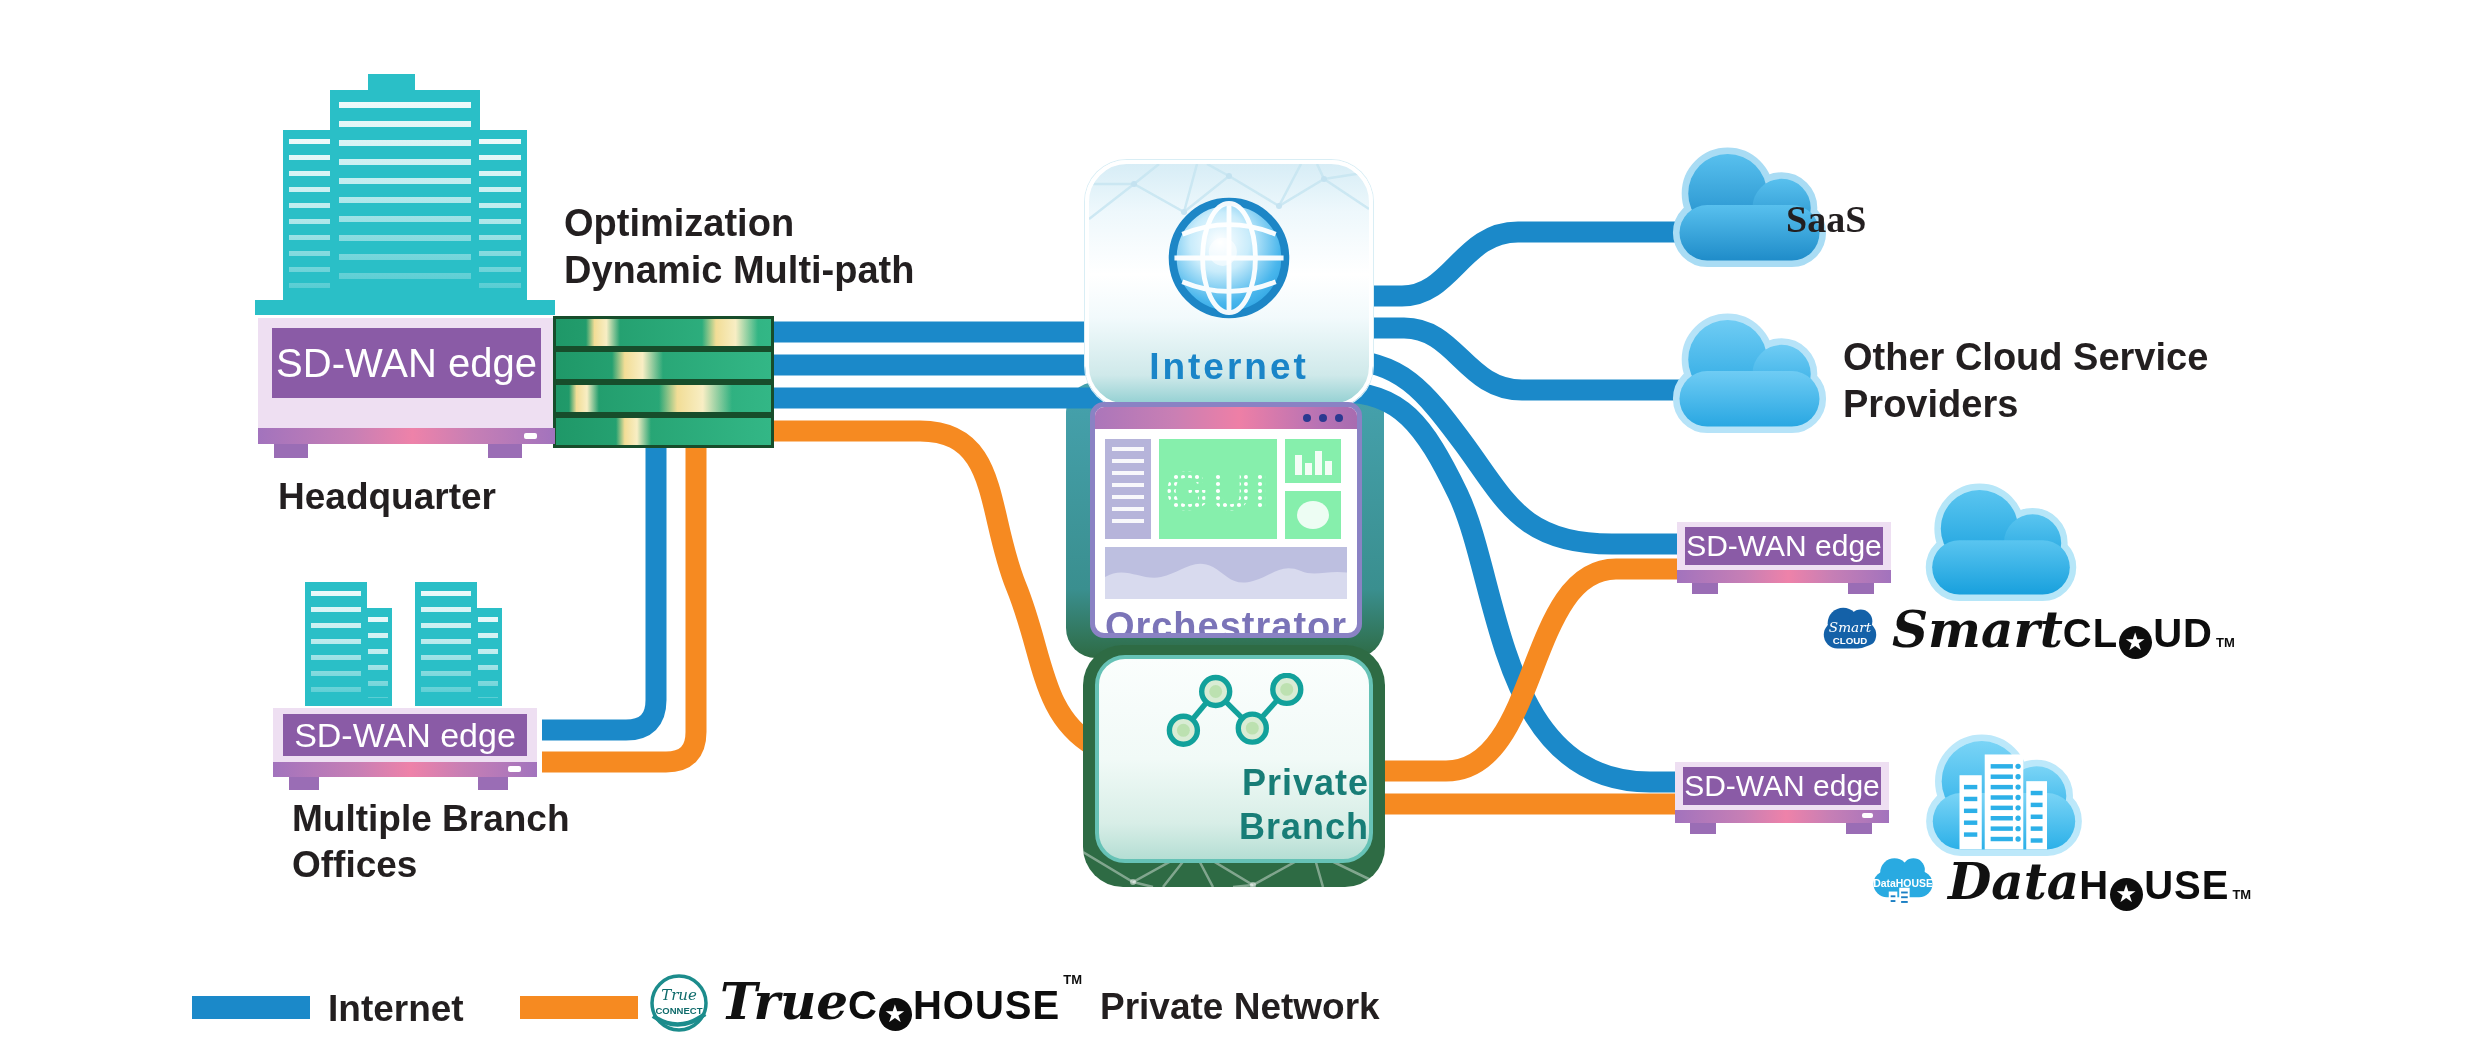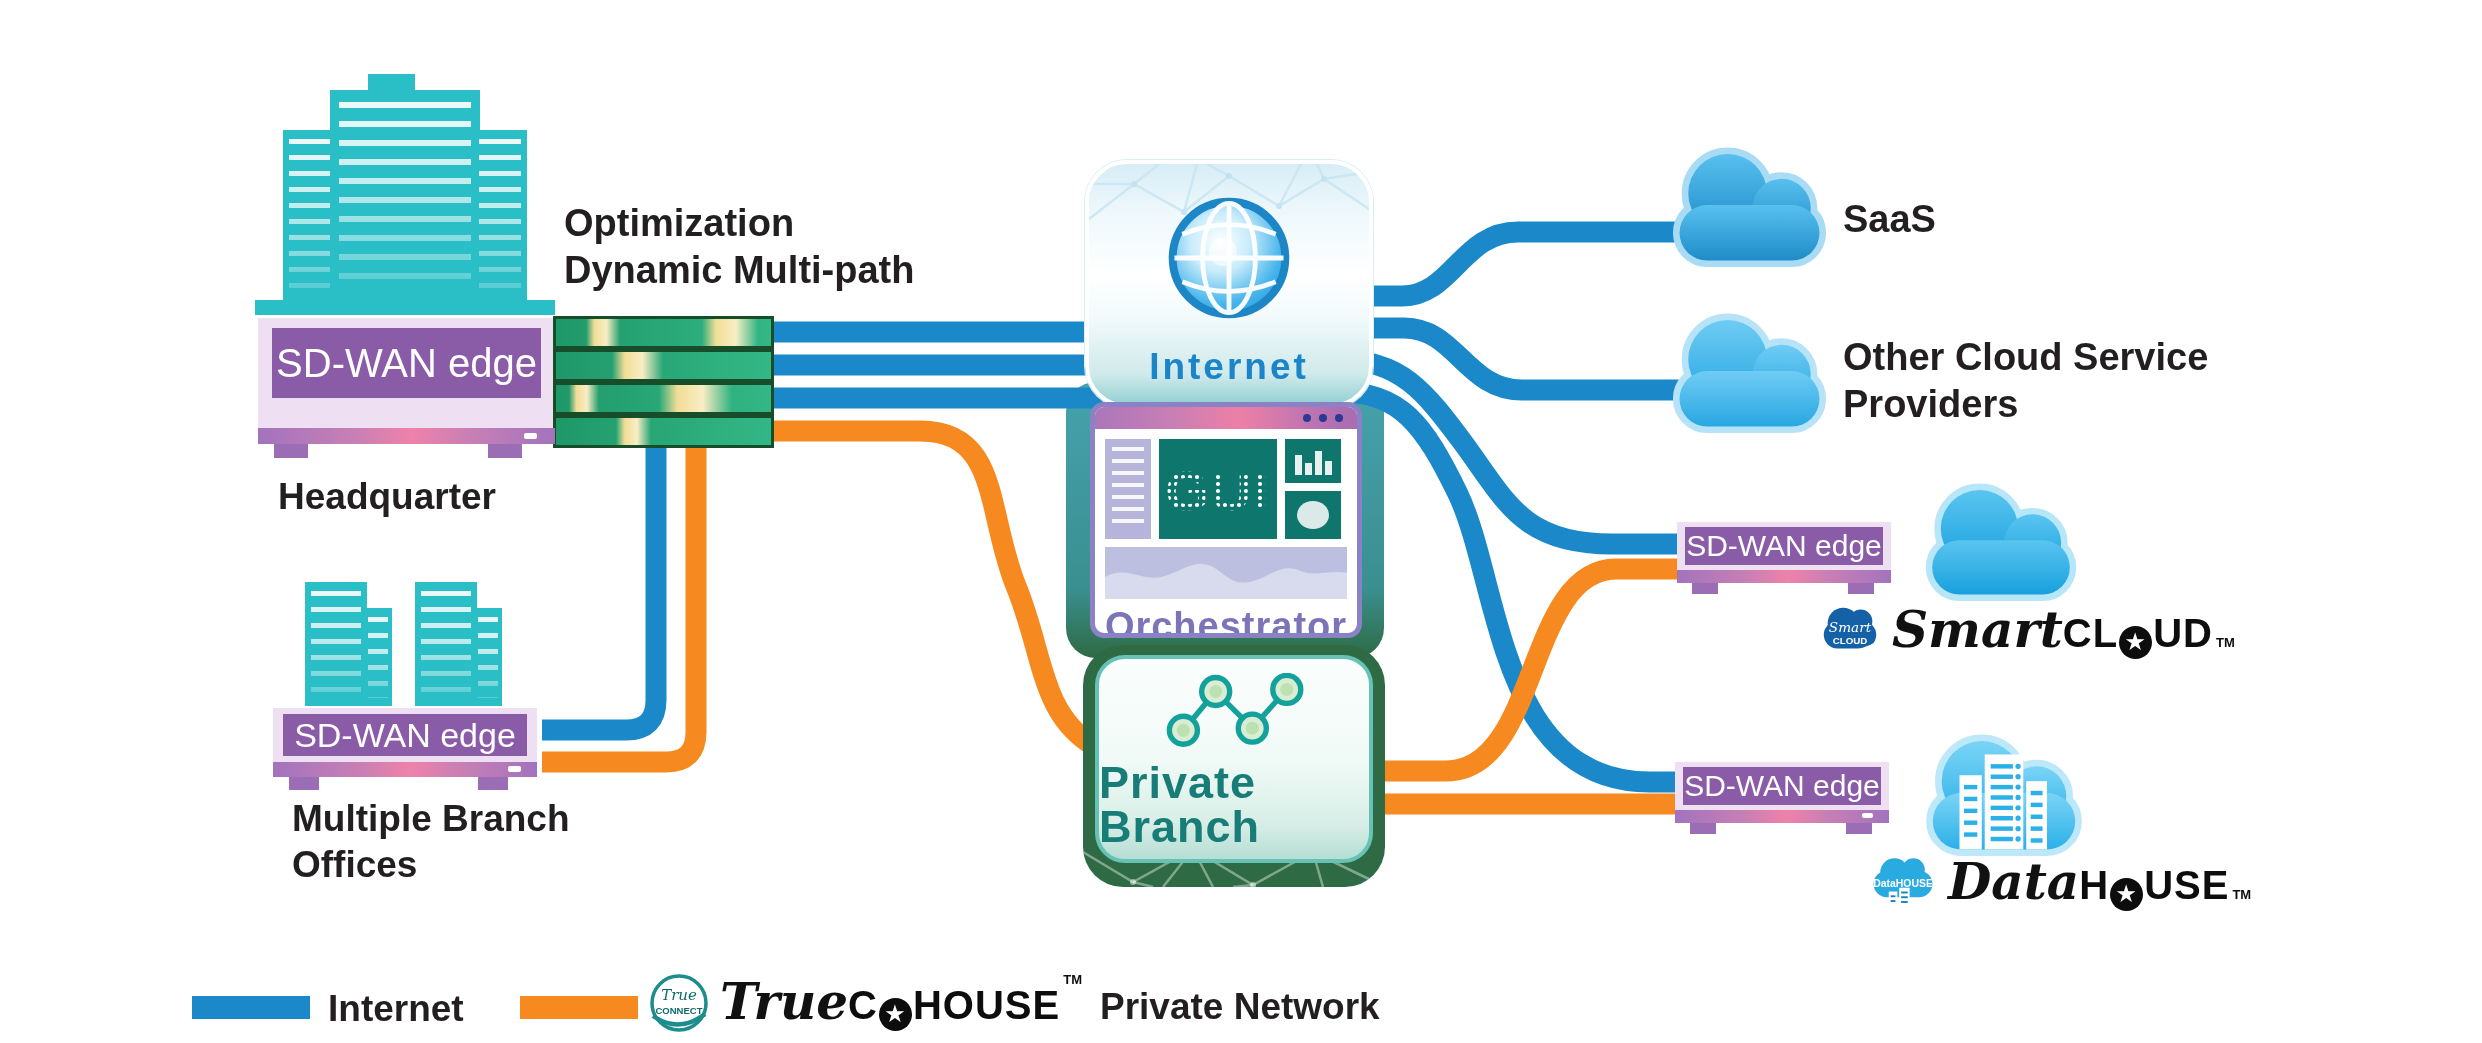--- a/index.html
+++ b/index.html
@@ -48,37 +48,37 @@
   #internet-label{position:absolute;left:0;right:0;bottom:16px;text-align:center;
     font-size:37px;font-weight:800;letter-spacing:3px;color:#1a85c8;}
 
   
   #orchestrator{position:absolute;left:1090px;top:402px;width:272px;height:236px;background:#ffffff;
     border:5px solid #8a82c4;border-radius:14px;z-index:4;overflow:hidden;box-sizing:border-box;}
   #orch-titlebar{position:relative;height:22px;
     background:linear-gradient(90deg,#ab76ba 0%,#c97fb4 30%,#ee7fa6 55%,#b873b4 85%,#a86cb0 100%);}
   .orch-dot{position:absolute;top:7px;width:8px;height:8px;border-radius:50%;background:#2b3990;}
   #orch-content{display:flex;gap:8px;padding:10px 10px 0 10px;height:100px;}
-  .orch-panel{background:#0f766e;}
+  .orch-panel{background:#86efac;}
   #orch-list{width:46px;height:100px;
     background:#b6b4da;padding:0;position:relative;}
   #orch-list:before{content:"";position:absolute;left:7px;right:7px;top:8px;bottom:8px;
     background:repeating-linear-gradient(180deg,#ffffff 0 4px,transparent 4px 12px);opacity:.9;}
   #orch-gui{width:118px;height:100px;display:flex;align-items:center;justify-content:center;}
   #orch-right{display:flex;flex-direction:column;gap:8px;width:56px;}
   #orch-wave{margin:8px 10px 0 10px;height:52px;background:#bdbfe0;overflow:hidden;}
   #orch-label{text-align:center;font-size:38px;font-weight:800;color:#7b74b8;margin-top:6px;letter-spacing:1px;}
 
   
   #pn-outer{position:absolute;left:1083px;top:645px;width:302px;height:242px;border-radius:40px;
     background:#2e6b44;z-index:3;overflow:hidden;}
   #pn-inner{position:absolute;left:1095px;top:655px;width:270px;height:200px;border-radius:30px;
     border:4px solid #66c2b6;z-index:4;
     background:linear-gradient(180deg,#fbfefd 0%,#f1faf7 50%,#d8eee7 82%,#b5ded4 100%);}
-  #pn-label{position:absolute;left:0;right:0;top:102px;text-align:left;font-size:45px;font-weight:800;
+  #pn-label{position:absolute;left:0;right:0;top:102px;text-align:right;font-size:36px;font-weight:800;
     color:#187d77;line-height:44px;letter-spacing:1px;}
 
   .biglabel{position:absolute;font-size:38px;font-weight:600;color:#231f20;line-height:47px;z-index:6;}
 
   
   .brandrow{position:absolute;display:flex;align-items:baseline;z-index:6;}
   .bscript{font-family:"DejaVu Serif",serif;font-style:italic;font-weight:600;font-size:50px;color:#111;}
   .bbold{font-family:"Liberation Sans",sans-serif;font-weight:900;font-size:40px;color:#0d0d0d;letter-spacing:1px;}
   .star-o{display:inline-flex;align-items:center;justify-content:center;width:33px;height:33px;
     background:#0d0d0d;border-radius:50%;color:#fff;font-size:21px;vertical-align:-2px;margin:0 1px;}
@@ -331,21 +331,21 @@
       <circle cx="45" cy="36" r="29"></circle>
         <circle cx="82" cy="46" r="22"></circle>
         <rect x="10" y="42" width="100" height="42" rx="21"></rect>
     </g>
     <g fill="url(#cg1)">
       <circle cx="45" cy="36" r="27"></circle>
         <circle cx="82" cy="46" r="20"></circle>
         <rect x="12" y="44" width="96" height="38" rx="19"></rect>
     </g>
   </svg>
-  <div class="biglabel" style="left:1843px;top:196px;">SaaS</div>
+  <div class="biglabel" style="left:1786px;top:196px;font-family:Liberation Serif, serif;">SaaS</div>
 
   <svg class="abs" style="left:1662px;top:298px;z-index:3;" width="175" height="152" viewBox="0 0 120 92">
     <defs>
         <linearGradient id="cg2" x1="0" y1="0" x2="0" y2="1">
       <stop offset="0" stop-color="#6fccf4"></stop>
           <stop offset="1" stop-color="#29a7e2"></stop>
         </linearGradient>
       </defs>
     <g fill="url(#cg2)" stroke="#b6e3f8" stroke-width="5">
       <circle cx="45" cy="36" r="29"></circle>

